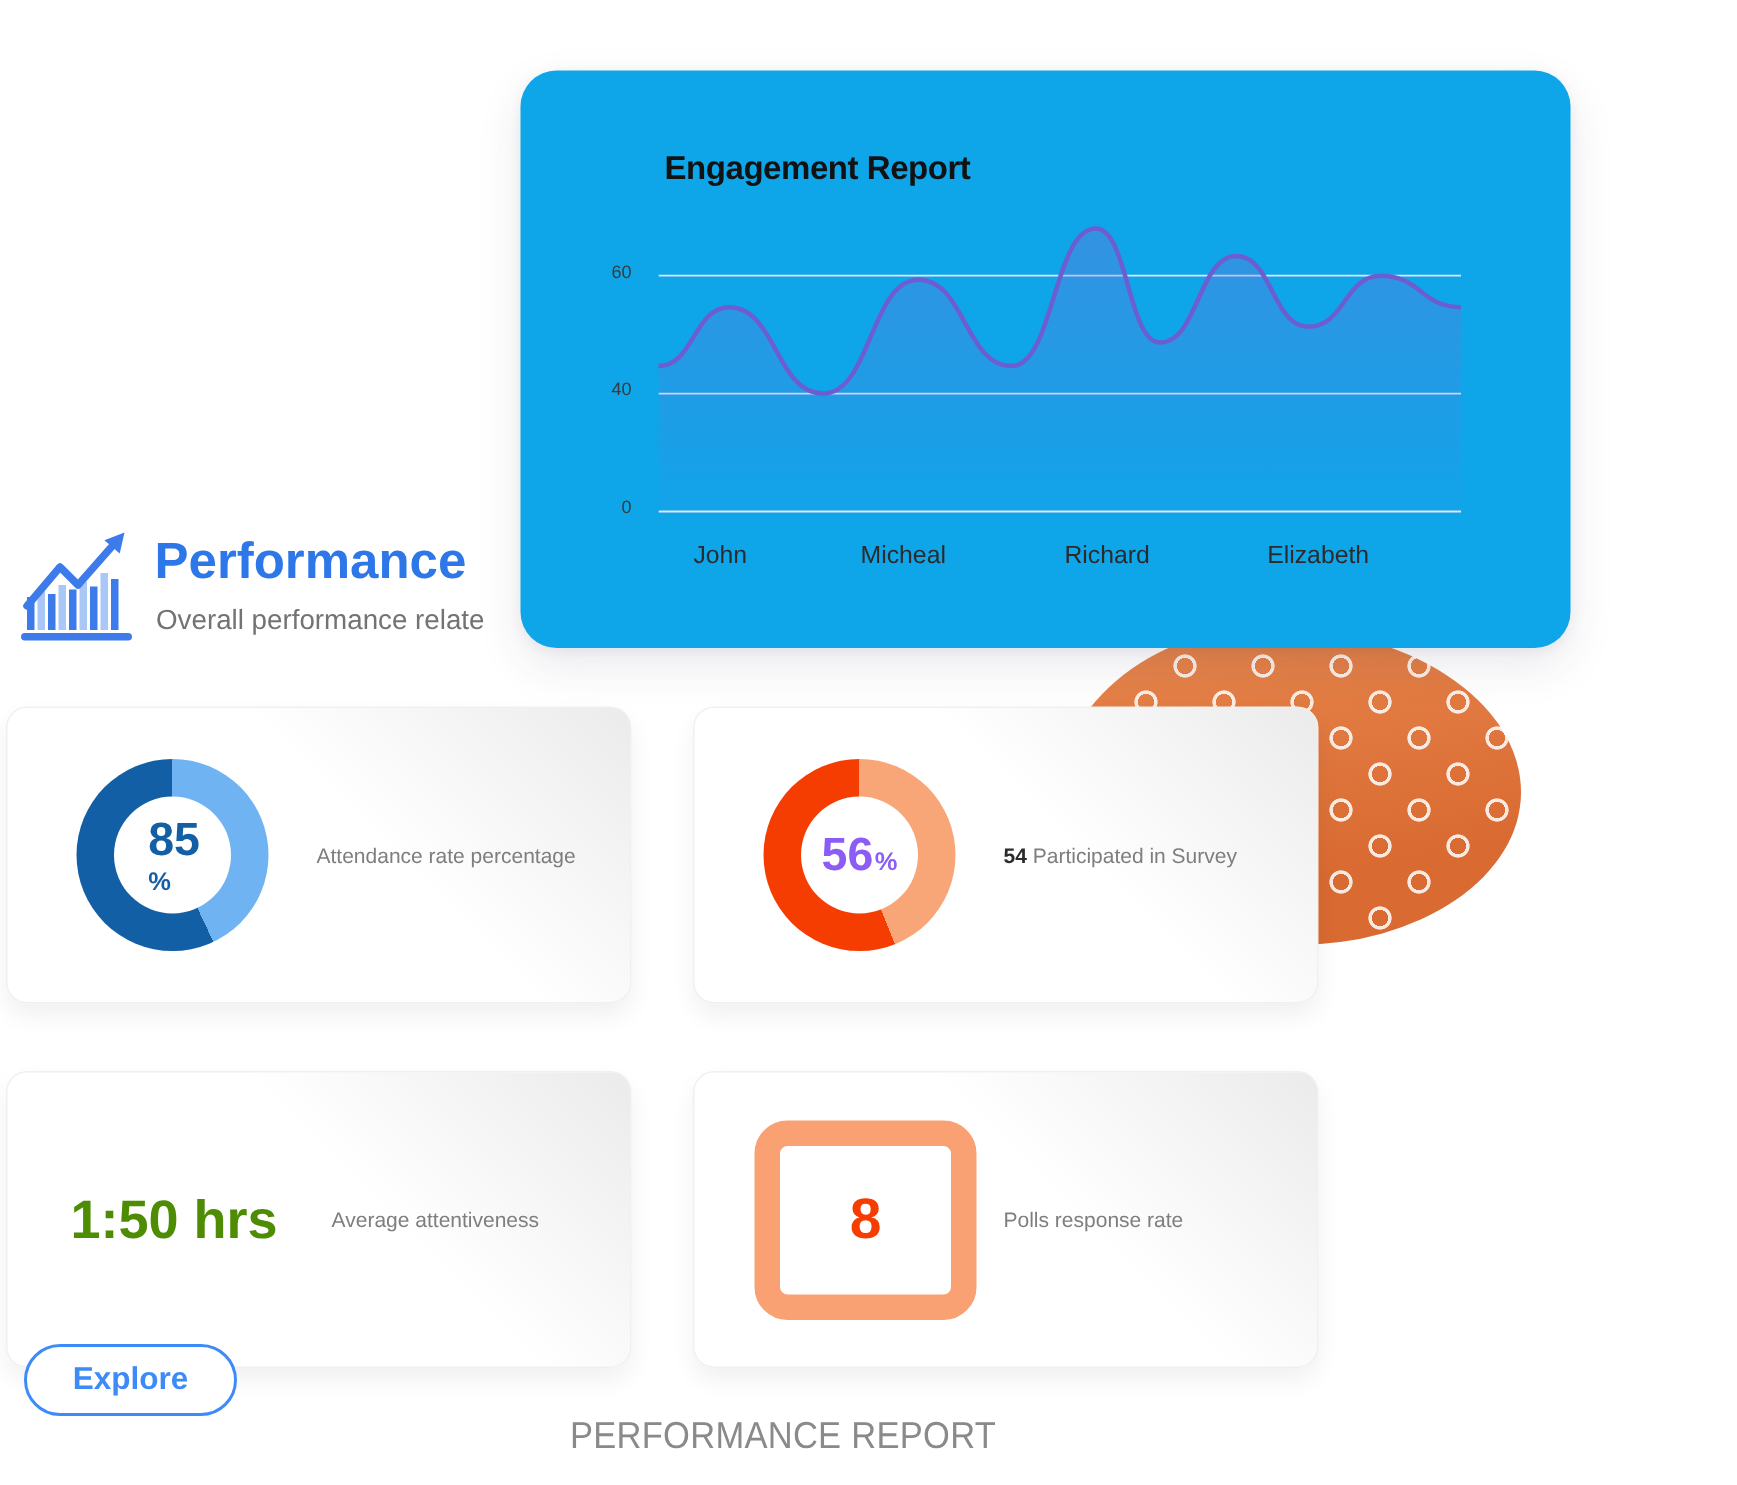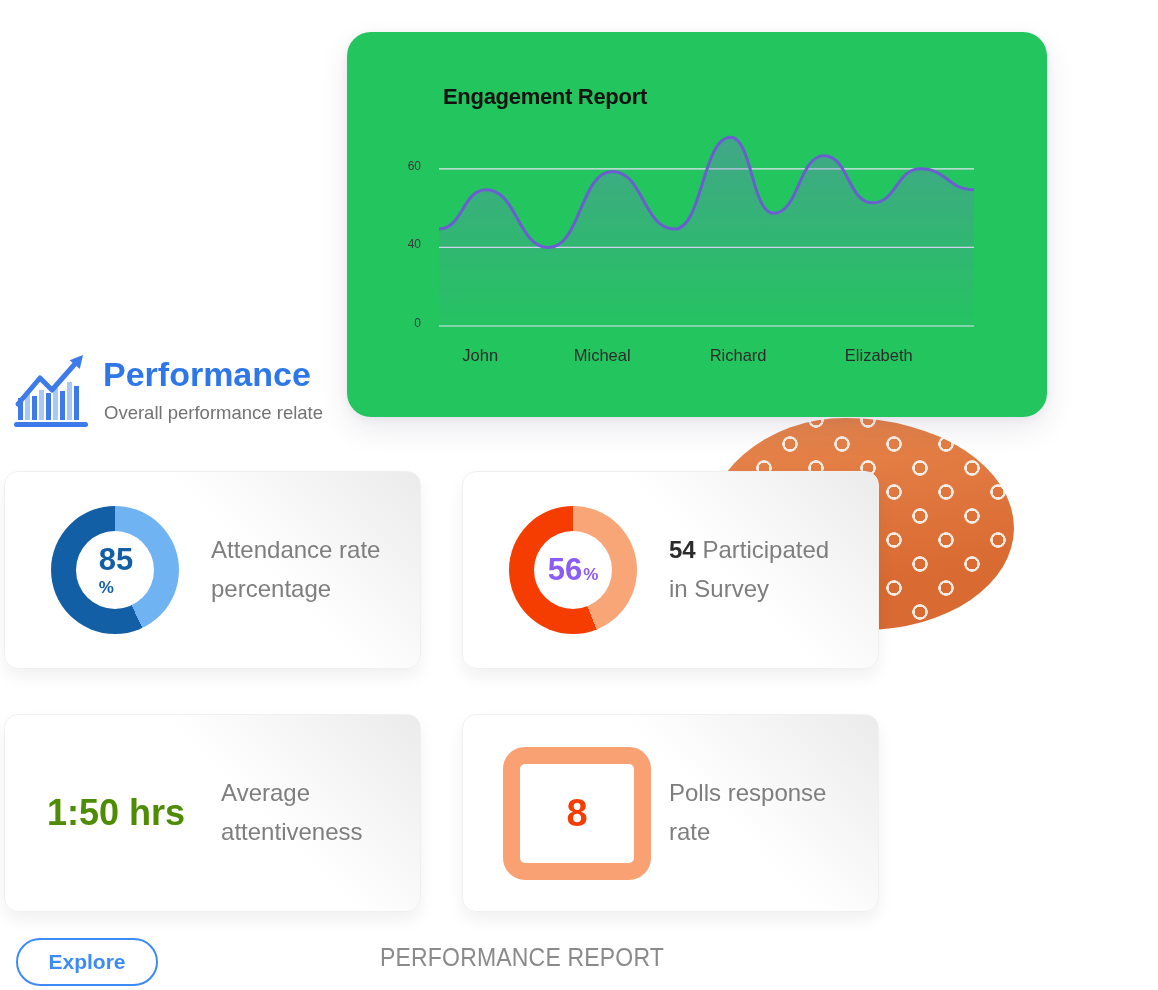--- a/index.html
+++ b/index.html
@@ -15,22 +15,22 @@
     background-image:
       radial-gradient(circle, rgba(0,0,0,0) 5.5px, rgba(255,255,255,.85) 5.5px 7.5px, rgba(0,0,0,0) 8px),
       radial-gradient(circle, rgba(0,0,0,0) 5.5px, rgba(255,255,255,.85) 5.5px 7.5px, rgba(0,0,0,0) 8px),
       linear-gradient(170deg, #e8884f 0%, #d96a31 75%);
     background-size:52px 48px, 52px 48px, 100% 100%;
     background-position:10px 2px, 36px 26px, 0 0;
   }
 
   
   .chart-card {
-    position:absolute; left:347px; top:32px; width:700px; height:385px; z-index:3;
-    background:#22c55e; border-radius:24px;
+    position:absolute; left:347px; top:47px; width:700px; height:385px; z-index:3;
+    background:#0ea5e9; border-radius:24px;
     box-shadow:0 12px 30px rgba(50,50,90,.10), 0 2px 8px rgba(50,50,90,.06);
   }
   .chart-title {
     position:absolute; left:96px; top:52px;
     font-size:22px; font-weight:800; color:#121212; letter-spacing:-.3px;
   }
   .wave-svg { position:absolute; left:92px; top:90px; }
   .y-axis { position:absolute; left:34px; top:90px; width:48px; height:210px; }
   .y-tick { position:absolute; right:8px; font-size:12px; color:#3a3a3a; }
   .x-axis { position:absolute; left:92px; top:314px; width:535px; height:26px; }
@@ -59,39 +59,39 @@
   .donut-hole {
     position:absolute; inset:25px; border-radius:50%; background:#ffffff;
     display:flex; align-items:center; justify-content:center;
   }
   .donut-text { display:flex; align-items:baseline; font-weight:800; }
   .donut-val { font-size:31px; }
   .donut-unit { font-size:17px; margin-left:1px; }
   .card-attendance .donut-text { color:#135fa5;flex-direction:column; }
   .card-survey .donut-text { color:#8b5cf6; }
 
-  .card-label { font-size:24px; line-height:1.62; color:#7e7e7e; margin-left:32px; }
+  .card-label { font-size:14px; line-height:1.62; color:#7e7e7e; margin-left:32px; }
   .card-attendance .card-label { width:200px; }
   .card-survey .card-label { width:185px; }
   .label-strong { font-weight:700; color:#2b2b2b; }
 
   .green-value { font-size:36px; font-weight:800; color:#4e8c04; margin-left:42px; white-space:nowrap; }
   .card-attentiveness .card-label { width:175px; margin-left:36px; }
 
   .poll-square {
     flex:0 0 auto; margin-left:40px; width:148px; height:133px;
     border:17px solid #f9a173; border-radius:22px; background:#ffffff;
     display:flex; align-items:center; justify-content:center;
   }
   .poll-value { font-size:38px; font-weight:800; color:#f53d02; }
   .card-polls .card-label { width:170px; margin-left:18px; }
 
   
   .explore-btn {
-    position:absolute; left:16px; top:938px; width:142px; height:48px; z-index:4;
+    position:absolute; left:16px; top:896px; width:142px; height:48px; z-index:4;
     background:#ffffff; border:2.5px solid #3d8bf8; border-radius:24px;
     color:#3d8bf8; font-family:"Liberation Sans", sans-serif; font-size:21px; font-weight:700;
     display:flex; align-items:center; justify-content:center; cursor:pointer;text-align:center;
   }
   .report-label {
     position:absolute; left:380px; top:943px; z-index:4;
     font-size:25px; color:#8a8a8a; letter-spacing:.2px;
     transform:scaleX(.92); transform-origin:left center; white-space:nowrap;
   }
 </style>

